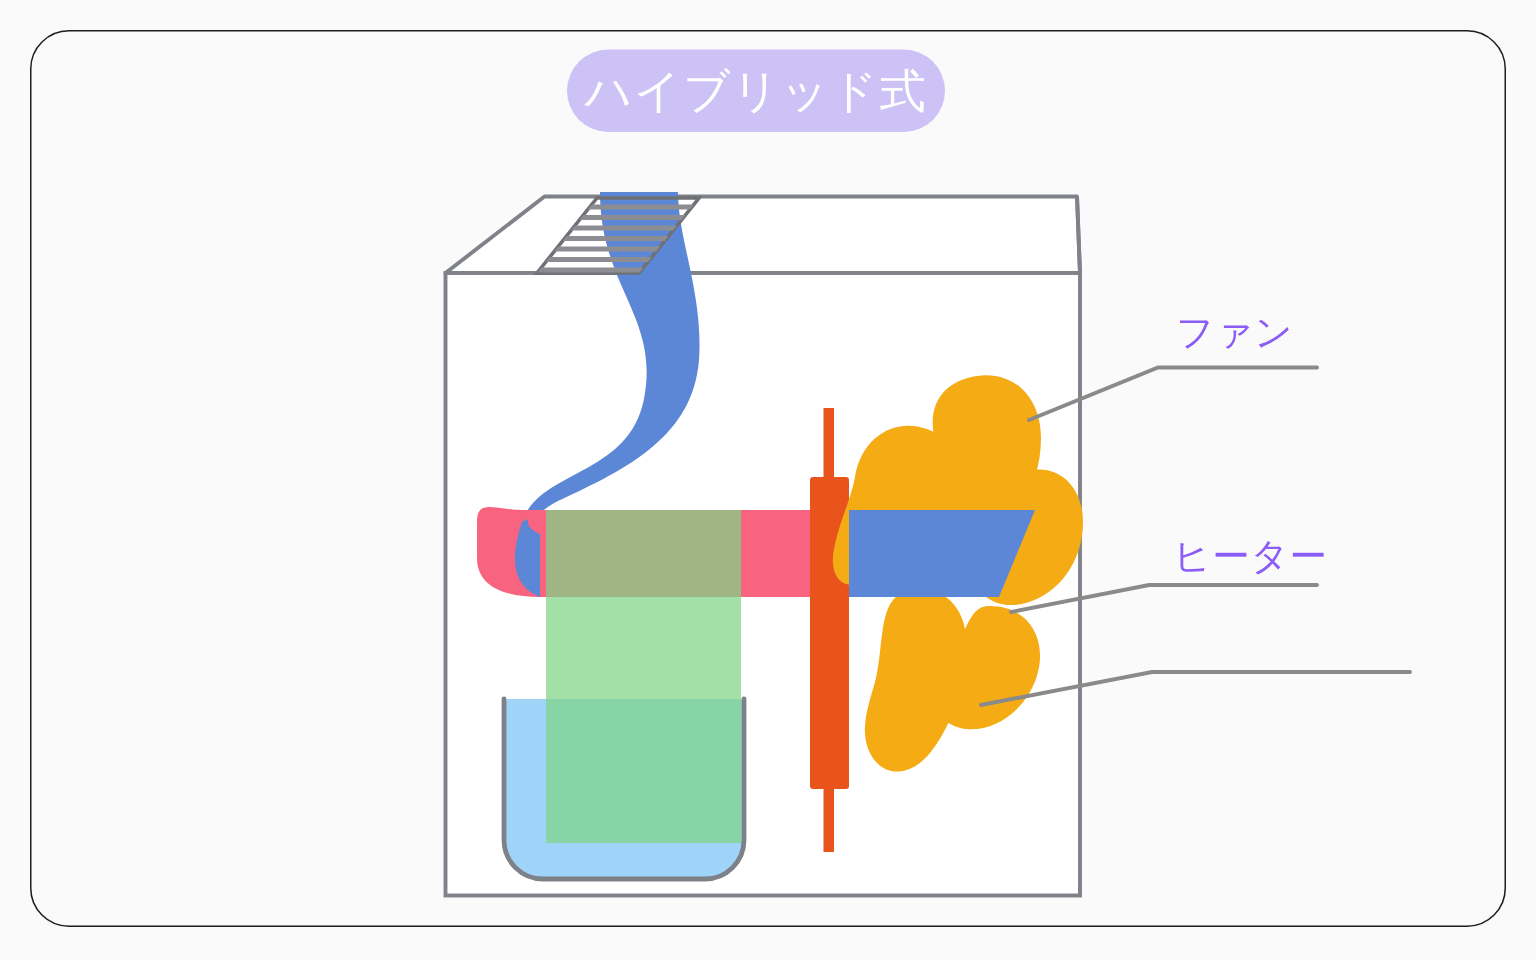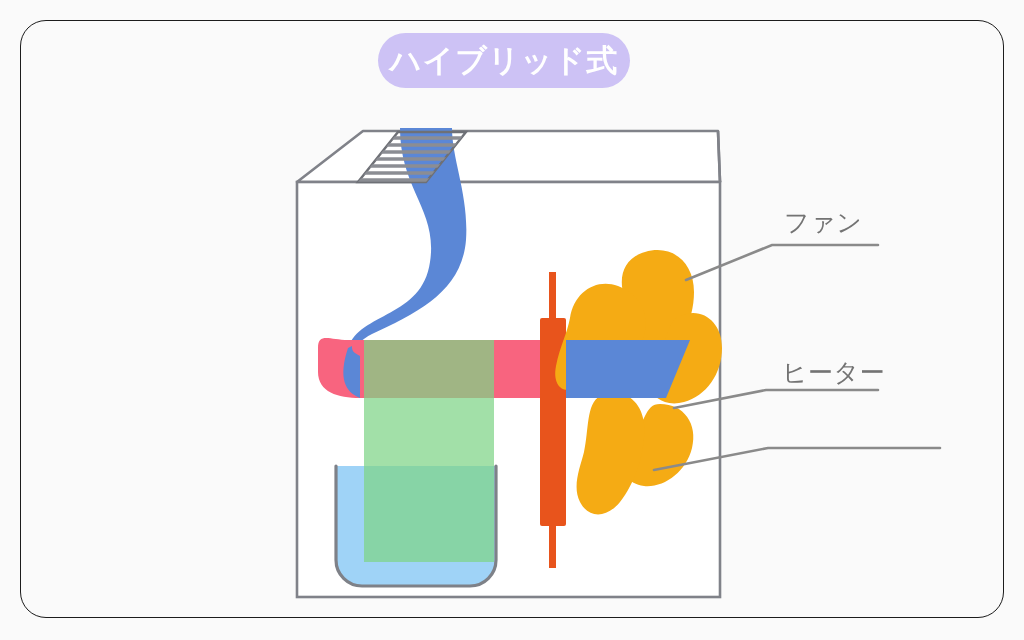--- a/index.html
+++ b/index.html
@@ -40,40 +40,40 @@
     display: flex;
     align-items: center;
     justify-content: center;
     box-sizing: border-box;
   }
   #title-badge .badge-text {
     color: #ffffff;
     font-size: 31px;
     letter-spacing: 1px;
     line-height: 1;
-    font-weight: 700;
+    font-weight: 400;
     white-space: nowrap;
   }
   svg#diagram {
     position: absolute;
     left: 0;
     top: 0;
     width: 1024px;
     height: 640px;
   }
   .callout-text {
     position: absolute;
-    color: #737373;
+    color: #8b5cf6;
     font-size: 25px;
     line-height: 1;
     white-space: nowrap;
     letter-spacing: 0.5px;
   }
   #label-fan   { left: 784px; top: 210px; }
-  #label-heater{ left: 782px; top: 360px; }
+  #label-heater{ left: 782px; top: 360px; font-family: Liberation Mono, monospace; }
   #label-filter{ left: 766px; top: 418px; }
 </style>
 </head>
 <body>
 
 <div id="stage">
 
   <div id="frame"></div>
 
   <svg id="diagram" viewBox="0 0 1024 640">

